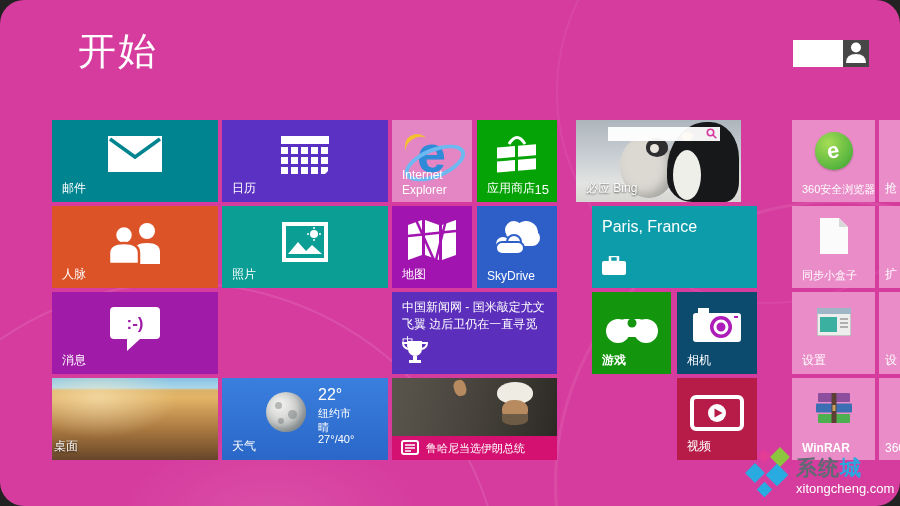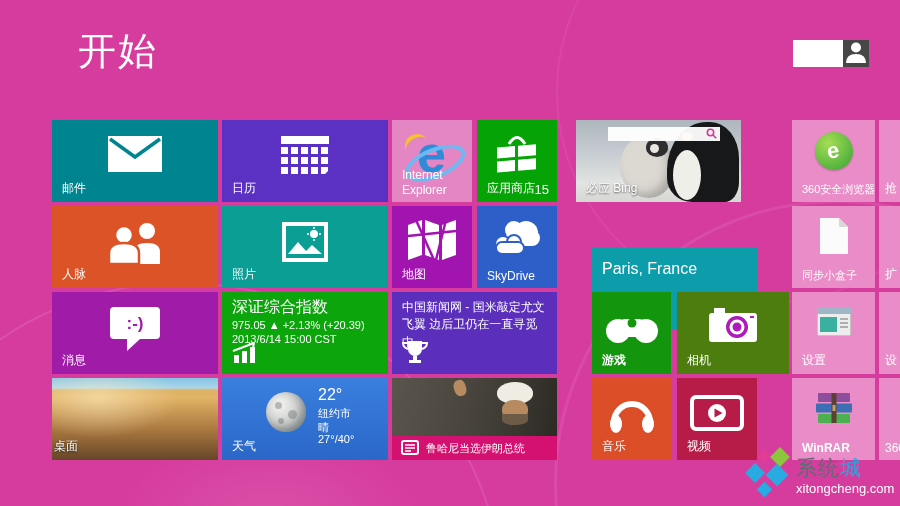--- a/index.html
+++ b/index.html
@@ -1,17 +1,17 @@
 <!DOCTYPE html>
 <html><head>
 <meta charset="utf-8">
 <style>
   html,body{margin:0;padding:0;background:#222;}
   .screen{position:relative;width:900px;height:506px;background:#D63C9E;overflow:hidden;
-          font-family:"Liberation Sans","DejaVu Sans",sans-serif;-webkit-font-smoothing:antialiased;}
+          font-family:"Liberation Sans","DejaVu Sans",sans-serif;border-radius:24px;-webkit-font-smoothing:antialiased;}
   
   .decor{position:absolute;border-radius:50%;pointer-events:none;}
   .decor1{left:-140px;bottom:-420px;width:640px;height:640px;border:2px solid rgba(255,255,255,0.10);}
   .decor2{right:-220px;bottom:-260px;width:560px;height:560px;border:3px solid rgba(255,255,255,0.08);}
   .decor3{right:-80px;top:-120px;width:420px;height:420px;border:2px solid rgba(255,255,255,0.06);}
   .decor4{left:120px;bottom:-90px;width:300px;height:160px;background:radial-gradient(ellipse,rgba(255,255,255,0.10),transparent 70%);}
 
   .page-title{position:absolute;left:78px;top:26px;margin:0;font-size:38px;font-weight:300;color:#fff;letter-spacing:2px;}
   .user-name-box{position:absolute;left:793px;top:40px;width:50px;height:27px;background:#fff;}
   .avatar{position:absolute;left:843px;top:40px;width:26px;height:27px;background:#474747;display:flex;align-items:flex-end;justify-content:center;overflow:hidden;}
@@ -25,27 +25,27 @@
   .t-mail{left:52px;top:120px;width:166px;height:82px;background:#00848F;}
   .t-calendar{left:222px;top:120px;width:166px;height:82px;background:#5A31C2;}
   .t-ie{left:392px;top:120px;width:80px;height:82px;background:#E386C3;}
   .t-store{left:477px;top:120px;width:80px;height:82px;background:#06A306;}
   .t-bing{left:576px;top:120px;width:165px;height:82px;background:#C6CCD1;}
   .t-b360{left:792px;top:120px;width:83px;height:82px;background:#EA8CC8;}
   .t-people{left:52px;top:206px;width:166px;height:82px;background:#DC5327;}
   .t-photos{left:222px;top:206px;width:166px;height:82px;background:#0A9E95;}
   .t-maps{left:392px;top:206px;width:80px;height:82px;background:#A214B0;}
   .t-sky{left:477px;top:206px;width:80px;height:82px;background:#2E5FC9;}
-  .t-travel{left:592px;top:206px;width:165px;height:82px;background:#0D9DAA;margin-top:42px;}
+  .t-travel{left:592px;top:206px;width:165px;height:82px;background:#0D9DAA;}
   .t-sync{left:792px;top:206px;width:83px;height:82px;background:#EA8CC8;}
   .t-msg{left:52px;top:292px;width:166px;height:82px;background:#A01BA8;}
   .t-fin{left:222px;top:292px;width:166px;height:82px;background:#0CA60C;}
   .t-sports{left:392px;top:292px;width:165px;height:82px;background:#5B2EBB;}
   .t-games{left:592px;top:292px;width:79px;height:82px;background:#13950D;font-weight:bold;}
-  .t-camera{left:677px;top:292px;width:80px;height:82px;background:#4d7c0f;padding-left:32px;}
+  .t-camera{left:677px;top:292px;width:80px;height:82px;background:#0c4a6e;}
   .t-set{left:792px;top:292px;width:83px;height:82px;background:#EA8CC8;}
   .t-desktop{left:52px;top:378px;width:166px;height:82px;}
   .t-weather{left:222px;top:378px;width:166px;height:82px;background:linear-gradient(180deg,#3A7FDE,#2A67C8);}
   .t-news{left:392px;top:378px;width:165px;height:82px;background:#3A3733;}
   .t-music{left:592px;top:378px;width:79px;height:82px;background:#DC4E27;}
   .t-video{left:677px;top:378px;width:80px;height:82px;background:#B71C49;}
   .t-winrar{left:792px;top:378px;width:83px;height:82px;background:#EA8CC8;font-weight:bold;}
   .t-p1{left:879px;top:120px;width:21px;height:82px;background:#EA8CC8;}
   .t-p2{left:879px;top:206px;width:21px;height:82px;background:#EA8CC8;}
   .t-p3{left:879px;top:292px;width:21px;height:82px;background:#EA8CC8;}
@@ -109,21 +109,21 @@
 
   
   .b360-circle{position:relative;width:38px;height:38px;border-radius:50%;
     background:radial-gradient(circle at 35% 30%,#A6DD55,#57B53E 70%,#3E9630);
     display:flex;align-items:center;justify-content:center;box-shadow:0 1px 2px rgba(0,0,0,0.25);}
   .b360-e{color:#fff;font-size:22px;font-weight:bold;transform:rotate(-8deg);}
 
   
   .wm{position:absolute;right:2px;bottom:0px;width:152px;height:56px;}
   .wm-d{position:absolute;transform:rotate(45deg);}
-  .wm-name{position:absolute;left:50px;top:4px;font-size:21px;font-weight:normal;letter-spacing:1px;}
+  .wm-name{position:absolute;left:50px;top:4px;font-size:21px;font-weight:bold;letter-spacing:1px;}
   .wm-name .p1{color:#5E6B73;}
   .wm-name .p2{color:#29A8E0;}
   .wm-url{position:absolute;left:50px;top:31px;font-size:13px;color:#fff;}
 </style>
 </head>
 <body>
 
 <div class="screen">
   <div class="decor decor1"></div>
   <div class="decor decor2"></div>
@@ -325,35 +325,20 @@
     <span class="icon-c" style="top:14px;">
       <svg width="52" height="46" viewBox="0 0 52 46">
         <rect x="1" y="1" width="50" height="32" rx="4" fill="#fff"></rect>
         <path d="M18 33 L18 45 L31 33 Z" fill="#fff"></path>
         <text x="26" y="23" text-anchor="middle" font-size="17" font-weight="bold" fill="#A01BA8" font-family="Liberation Sans, sans-serif">:-)</text>
       </svg>
     </span>
     <span class="label">消息</span>
   </div>
 
-  <div class="tile t-fin">
-    <span class="fin-title">深证综合指数</span>
-    <span class="fin-l1">975.05 ▲ +2.13% (+20.39)</span>
-    <span class="fin-l2">2013/6/14 15:00 CST</span>
-    <span class="fin-ic">
-      <svg width="26" height="20" viewBox="0 0 26 20">
-        <g fill="#fff">
-            <rect x="2" y="12" width="5" height="8"></rect>
-            <rect x="10" y="8" width="5" height="12"></rect>
-            <rect x="18" y="4" width="5" height="16"></rect>
-          </g>
-        <path d="M1 8 L22 0 M22 0 l-5 1 M22 0 l-1 5" stroke="#fff" stroke-width="2" fill="none"></path>
-      </svg>
-    </span>
-  </div>
 
   <div class="tile t-sports">
     <span class="sports-head">中国新闻网 - 国米敲定尤文飞翼 边后卫仍在一直寻觅中</span>
     <span class="sports-ic">
       <svg width="26" height="24" viewBox="0 0 26 24">
         <path d="M6 1 H20 V9 a7 7 0 0 1 -14 0 Z" fill="#fff"></path>
         <path d="M6 3 H1 a6 6 0 0 0 6 6" fill="none" stroke="#fff" stroke-width="2"></path>
         <path d="M20 3 H25 a6 6 0 0 1 -6 6" fill="none" stroke="#fff" stroke-width="2"></path>
         <rect x="11" y="16" width="4" height="4" fill="#fff"></rect>
           <rect x="7" y="20" width="12" height="3" fill="#fff"></rect>
@@ -439,30 +424,20 @@
               <line x1="4" y1="5" x2="14" y2="5"></line>
               <line x1="4" y1="8" x2="14" y2="8"></line>
               <line x1="4" y1="11" x2="10" y2="11"></line>
             </g>
         </svg>
       </span>
       <span>鲁哈尼当选伊朗总统</span>
     </div>
   </div>
 
-  <div class="tile t-music">
-    <span class="icon-s" style="top:14px;">
-      <svg width="48" height="42" viewBox="0 0 48 42">
-        <path d="M6 30 a18 18 0 0 1 36 0" fill="none" stroke="#fff" stroke-width="6"></path>
-        <ellipse cx="8" cy="32" rx="6" ry="9" fill="#fff"></ellipse>
-        <ellipse cx="40" cy="32" rx="6" ry="9" fill="#fff"></ellipse>
-      </svg>
-    </span>
-    <span class="label">音乐</span>
-  </div>
 
   <div class="tile t-video">
     <span class="icon-s" style="top:17px;">
       <svg width="54" height="36" viewBox="0 0 54 36">
         <rect x="2" y="2" width="50" height="32" rx="4" fill="none" stroke="#fff" stroke-width="4"></rect>
         <circle cx="27" cy="18" r="9" fill="#fff"></circle>
         <path d="M24.5 13.5 L32.5 18 L24.5 22.5 Z" fill="#B71C49"></path>
       </svg>
     </span>
     <span class="label">视频</span>

